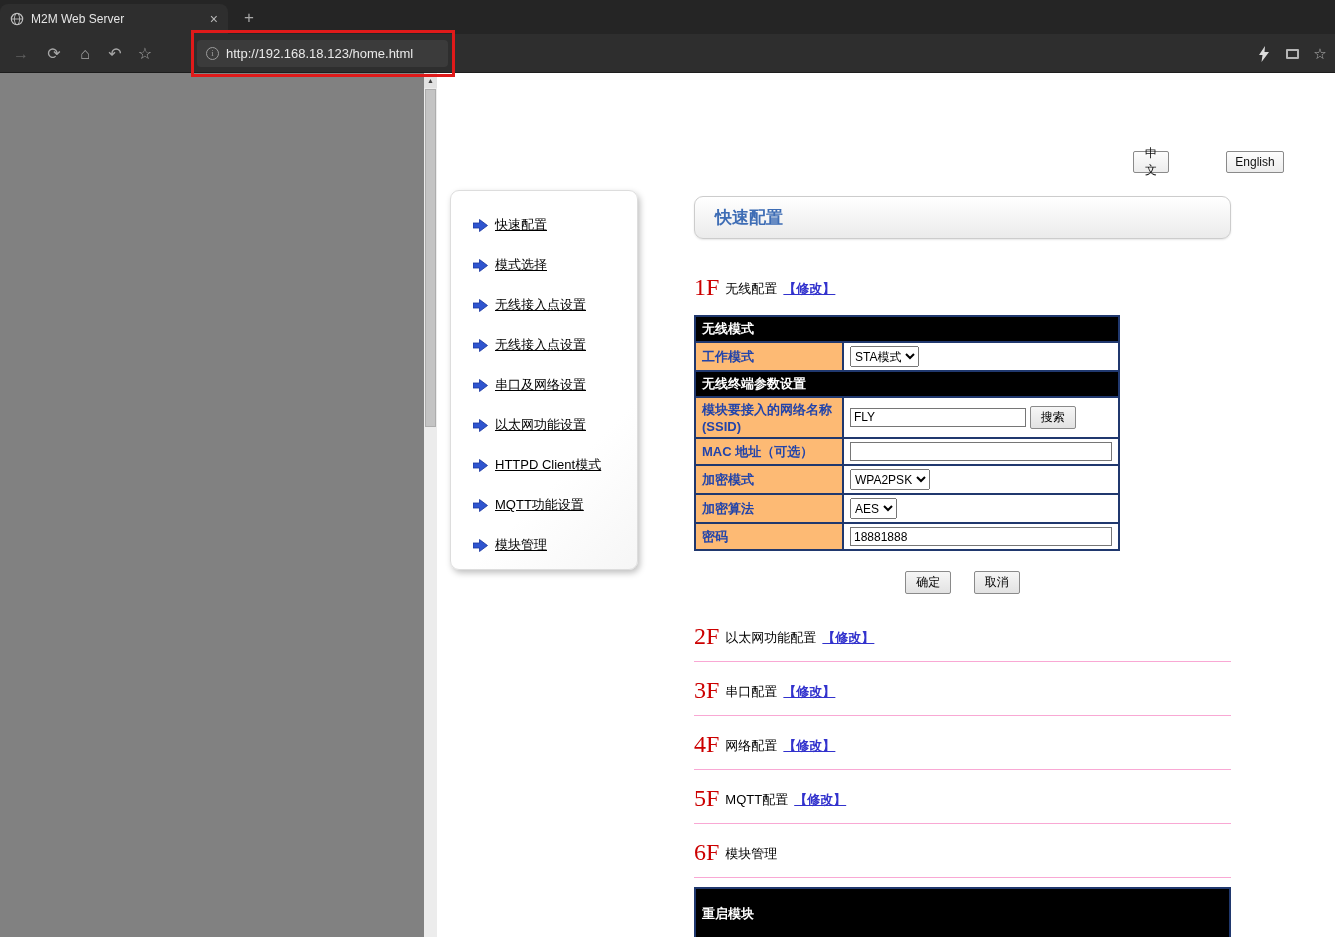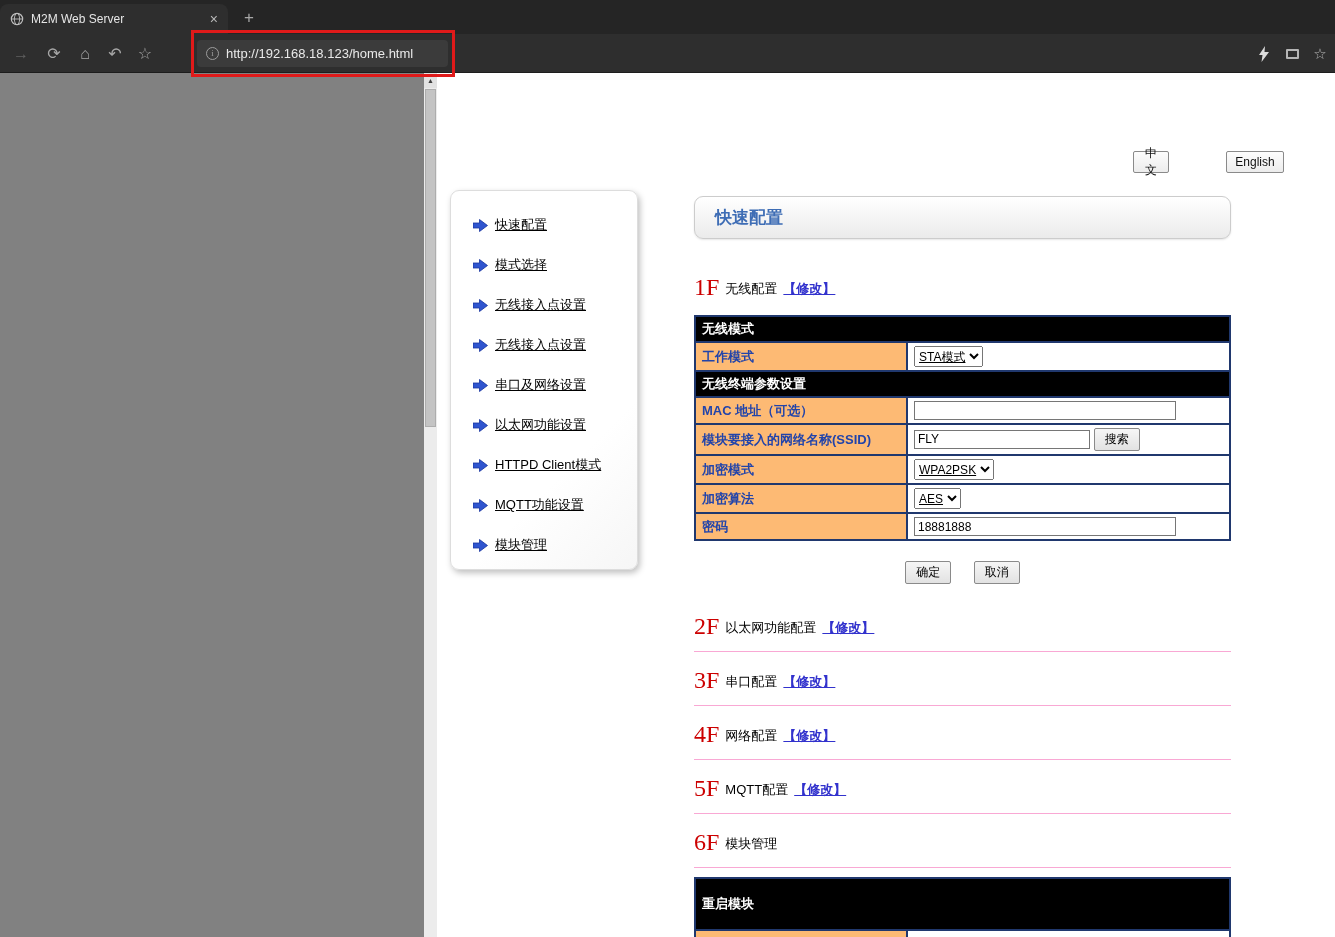--- a/index.html
+++ b/index.html
@@ -78,29 +78,29 @@
     height:43px; border:1px solid #cccccc; border-radius:9px;
     background:linear-gradient(#ffffff,#ebebeb); line-height:41px; padding-left:20px;
     font-size:17px; font-weight:bold; color:#3e6db5; box-shadow:0 1px 2px rgba(0,0,0,0.1);
   }
   .sec-head { display:flex; align-items:center; gap:6px; }
   .sec-head.first { margin-top:36px; }
   .sec-num { color:#cc0000; font-family:"Liberation Serif", serif; font-size:24px; line-height:1; }
   .sec-label { font-size:13px; color:#000; padding-top:4px; }
   .sec-mod { font-size:13px; font-weight:bold; color:#3232cd; text-decoration:underline; cursor:pointer; padding-top:4px; }
 
-  table.cfg { margin-top:16px; width:537px; border-collapse:collapse; }
+  table.cfg { margin-top:16px; width:426px; border-collapse:collapse; }
   table.cfg td { border:2px solid #20386e; font-size:13px; padding:3px 6px; }
   td.black-head { background:#000; color:#fff; font-weight:bold; height:20px; border-color:#000 #20386e; }
   td.lbl { width:212px; background:#fdba74; color:#2244aa; font-weight:bold; height:26px; }
   td.ctl { background:#fff; }
   input.txt { height:19px; border:1px solid #767676; font-size:12px; padding:1px 3px; font-family:"Liberation Sans",sans-serif; }
   .w-ssid { width:176px; }
   .w-wide { width:262px; }
-  select.sel { height:21px; font-size:12px; font-family:"Liberation Sans",sans-serif;text-decoration:underline; }
+  select.sel { height:21px; font-size:12px; font-family:"Liberation Sans",sans-serif; }
   .win-btn {
     font-size:12px; padding:2px 10px; background:linear-gradient(#f6f6f6,#e2e2e2);
     border:1px solid #8a8a8a; border-radius:2px; cursor:pointer; font-family:"Liberation Sans",sans-serif;
   }
   .btn-row { margin-top:20px; text-align:center; }
   .btn-row .win-btn { margin:0 9px; min-width:38px; }
 
   .sections-wrap { margin-top:14px; }
   .sec-block { padding:16px 0 13px 0; border-bottom:1px solid #f9a8d4; }
 
@@ -264,30 +264,30 @@
         <td class="ctl">
           <select class="sel">
             <option>STA模式</option>
           </select>
         </td>
       </tr>
       <tr>
         <td class="black-head" colspan="2">无线终端参数设置</td>
       </tr>
       <tr>
-        <td class="lbl">MAC 地址（可选）</td>
-        <td class="ctl">
-          <input type="text" class="txt w-wide" value="" style="">
-        </td>
-      </tr>
-      <tr>
         <td class="lbl">模块要接入的网络名称(SSID)</td>
         <td class="ctl">
           <input type="text" class="txt w-ssid" value="FLY" style="">
           <button class="win-btn">搜索</button>
+        </td>
+      </tr>
+      <tr>
+        <td class="lbl">MAC 地址（可选）</td>
+        <td class="ctl">
+          <input type="text" class="txt w-wide" value="" style="">
         </td>
       </tr>
       <tr>
         <td class="lbl">加密模式</td>
         <td class="ctl">
           <select class="sel">
             <option>WPA2PSK</option>
           </select>
         </td>
       </tr>

